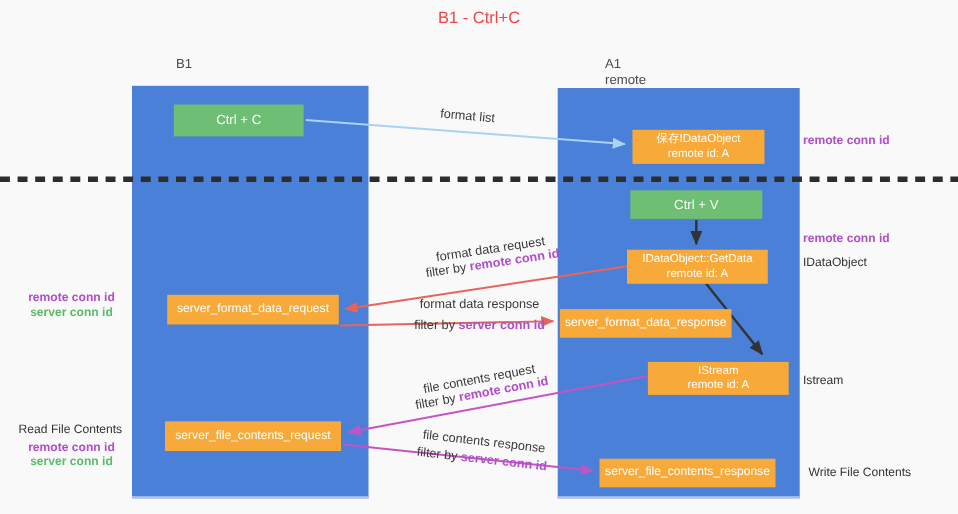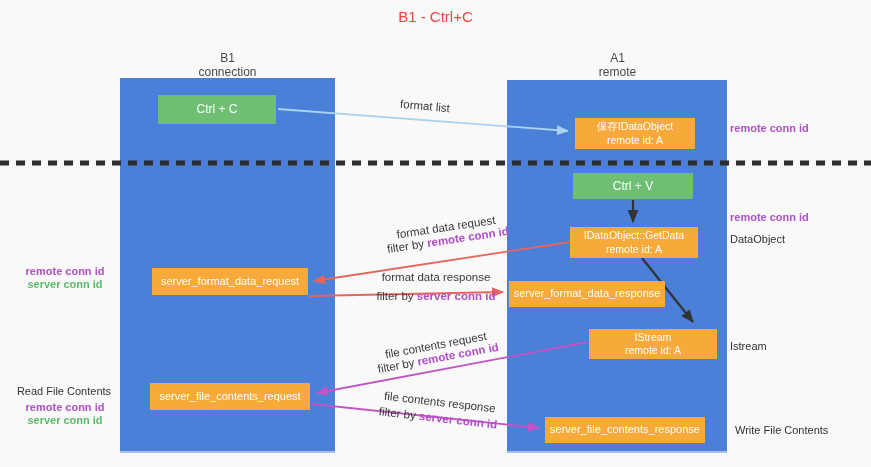--- a/index.html
+++ b/index.html
@@ -4,21 +4,21 @@
 <style>
   html,body{margin:0;padding:0;background:#f9f9f9;}
   .canvas{
     position:relative;width:871px;height:467px;overflow:hidden;
     background:#f9f9f9;
     font-family:"Liberation Sans","DejaVu Sans",sans-serif;
     color:#3a3a3a;
   }
   .abs{position:absolute;}
   .title{left:0;top:7px;width:871px;text-align:center;font-size:15px;line-height:19px;color:#ef4444;}
-  .col-header{text-align:center;font-size:12px;line-height:14px;color:#4a4a4a;}
+  .col-header{font-size:12px;line-height:14px;color:#4a4a4a;}
   .lane{background:#4a80d8;border-bottom:2px solid #a9bfe8;}
   .lane-left{left:120px;top:78px;width:215px;height:373px;}
   .lane-right{left:507px;top:80px;width:220px;height:371px;}
   .wires{left:0;top:0;pointer-events:none;}
   .node{
     display:flex;flex-direction:column;align-items:center;justify-content:center;
     color:#ffffff;text-align:center;line-height:1.25;
   }
   .node-green{background:#6ebe73;font-size:12px;}
   .node-orange{background:#f7a93a;}
@@ -39,21 +39,20 @@
 <body>
 
 <div class="canvas">
 
   <div class="abs title">
     <div>B1 - Ctrl+C</div>
   </div>
 
   <div class="abs col-header" style="left:160px;top:51px;width:135px;">
     <div>B1</div>
-    <div>connection</div>
   </div>
   <div class="abs col-header" style="left:550px;top:51px;width:135px;">
     <div>A1</div>
     <div>remote</div>
   </div>
 
   <div class="abs lane lane-left"></div>
   <div class="abs lane lane-right"></div>
 
   <svg class="abs wires" width="871" height="467" viewBox="0 0 871 467">
@@ -147,21 +146,21 @@
     <div class="gap1"><span>filter by </span><span class="hl-purple">remote conn id</span></div>
   </div>
 
   <div class="abs elabel" style="left:374px;top:396px;width:130px;transform:rotate(6.5deg);">
     <div>file contents response</div>
     <div class="gap4"><span>filter by </span><span class="hl-purple">server conn id</span></div>
   </div>
 
   <div class="abs side-label side-purple" style="left:730px;top:122px;">remote conn id</div>
   <div class="abs side-label side-purple" style="left:730px;top:211px;">remote conn id</div>
-  <div class="abs side-label side-black" style="left:730px;top:233px;">DataObject</div>
+  <div class="abs side-label side-black" style="left:730px;top:233px;">IDataObject</div>
   <div class="abs side-label side-black" style="left:730px;top:340px;">Istream</div>
   <div class="abs side-label side-black" style="left:735px;top:424px;">Write File Contents</div>
 
   <div class="abs side-label side-purple left-col" style="left:15px;top:265px;width:100px;">remote conn id</div>
   <div class="abs side-label side-green left-col" style="left:15px;top:278px;width:100px;">server conn id</div>
   <div class="abs side-label side-black left-col" style="left:10px;top:385px;width:108px;">Read File Contents</div>
   <div class="abs side-label side-purple left-col" style="left:15px;top:401px;width:100px;">remote conn id</div>
   <div class="abs side-label side-green left-col" style="left:15px;top:414px;width:100px;">server conn id</div>
 
 </div>

